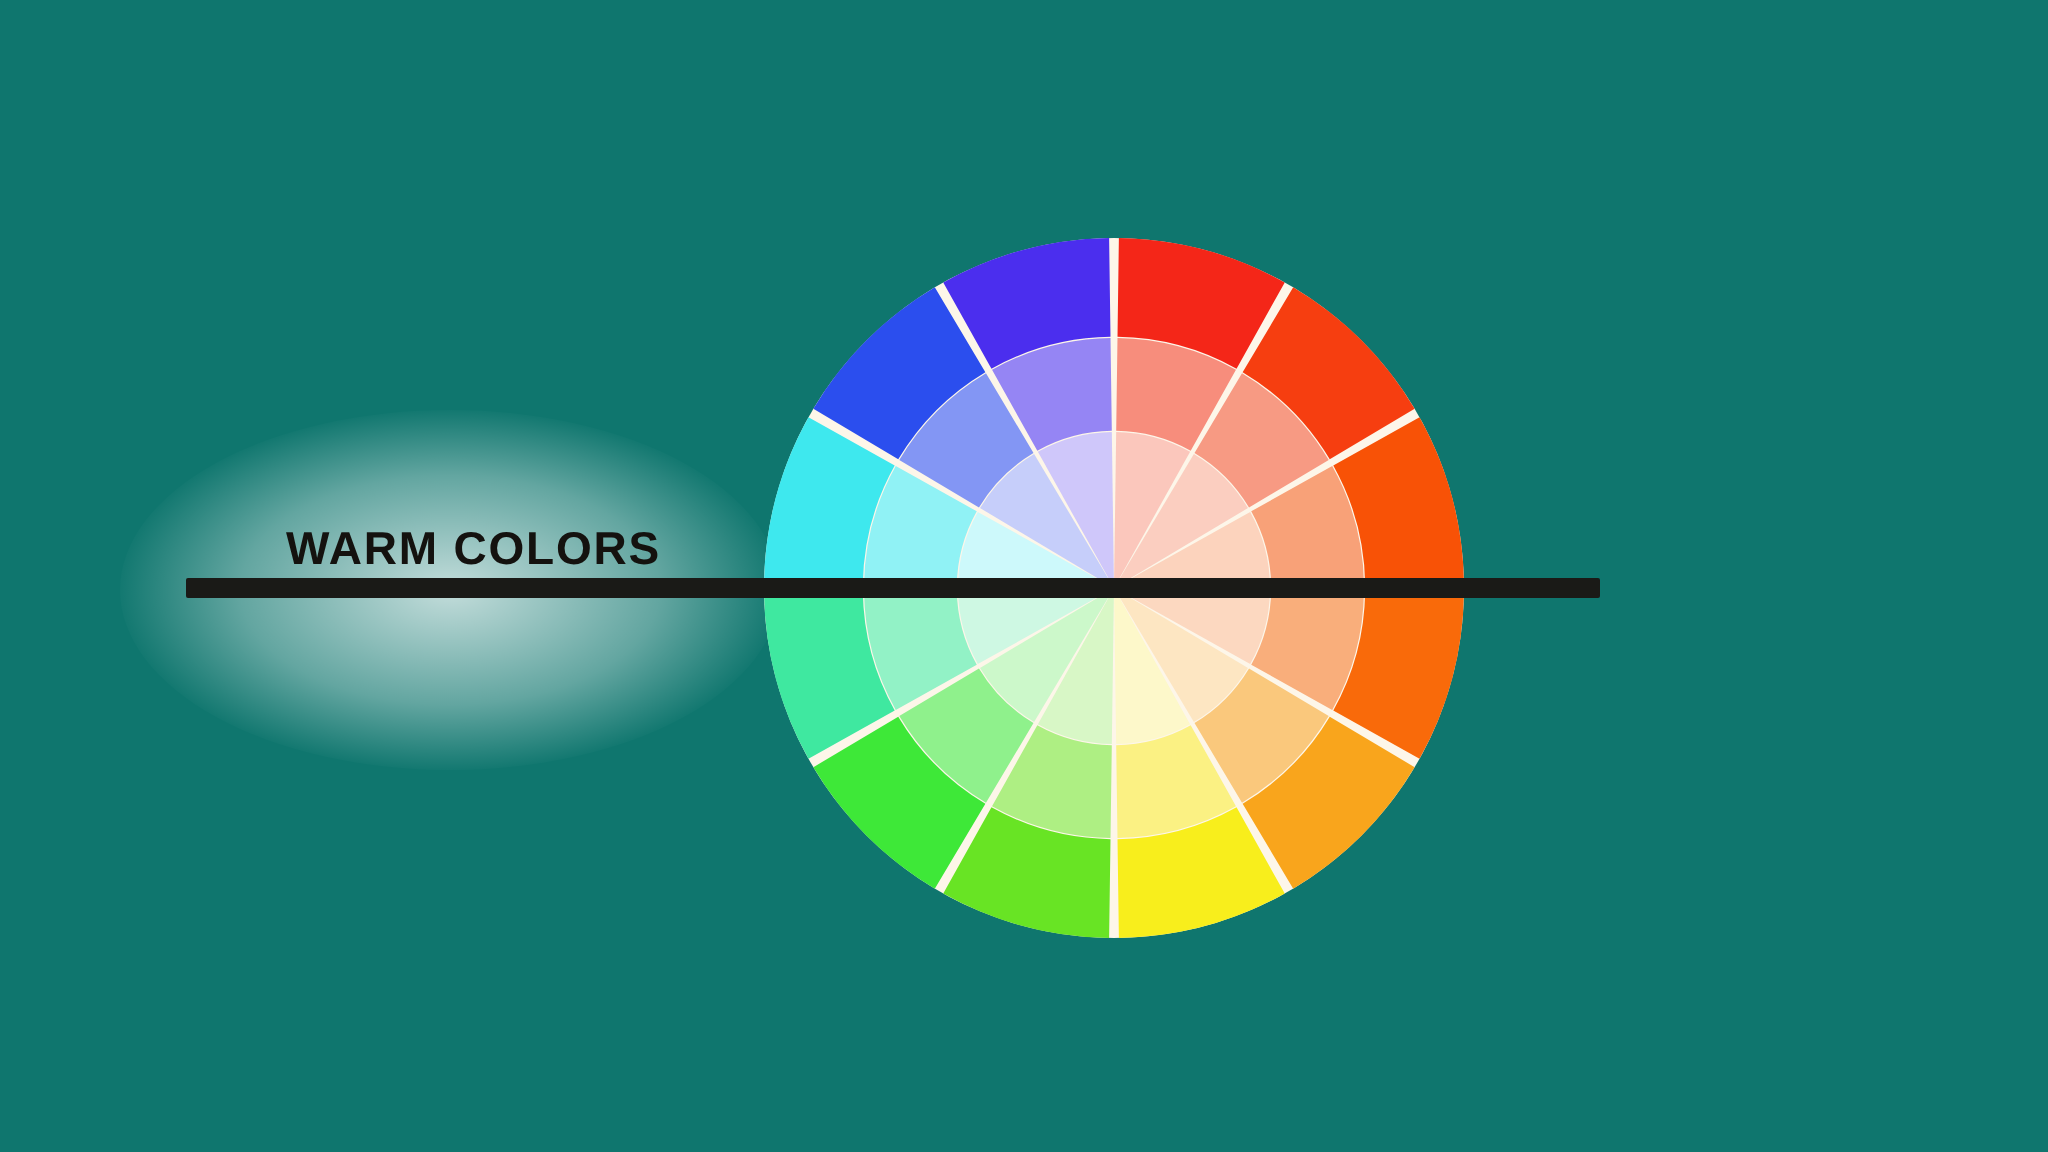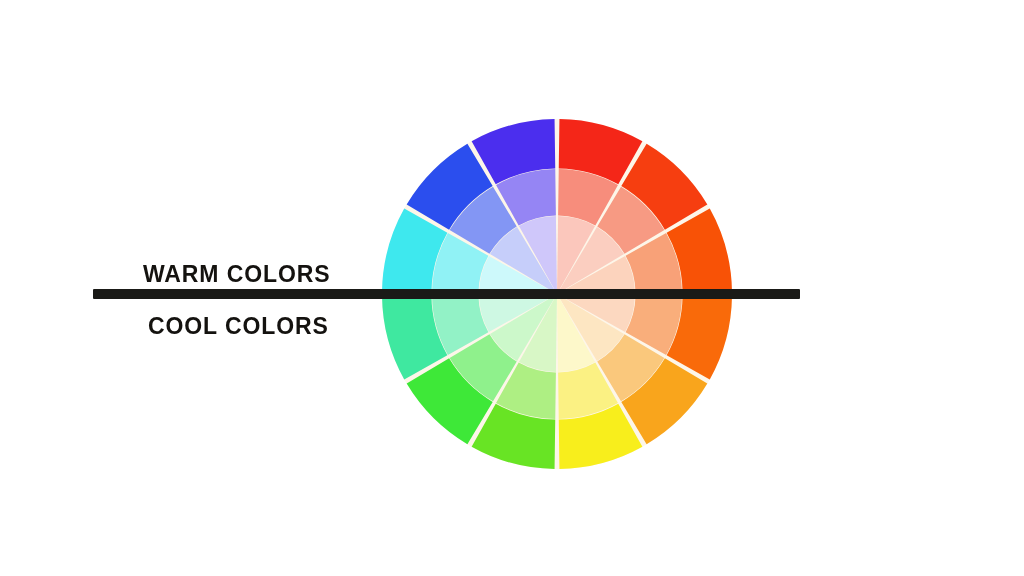--- a/index.html
+++ b/index.html
@@ -11,21 +11,21 @@
     width: 1024px;
     height: 576px;
     overflow: hidden;
     font-family: "Liberation Sans", sans-serif;
     background: #FBF2E1;
   }
   #stage {
     position: relative;
     width: 1024px;
     height: 576px;
-    background: #ffffff;
+    background: #0f766e;
   }
   
   .label-halo {
     position: absolute;
     left: 60px;
     top: 205px;
     width: 330px;
     height: 180px;
     border-radius: 50%;
     background: radial-gradient(ellipse at center,
@@ -115,15 +115,14 @@
         <path d="M 471.62455965072184 141.23863647778327 A 175 175 0 0 1 554.5566184406496 119.01705829837175 L 555.2463501494034 168.41224298443137 A 125.6 125.6 0 0 0 495.72482681217525 184.36098709491188 Z" fill="#4B2EEE"></path>
         <path d="M 496.01754260765847 184.88474034127375 A 125 125 0 0 1 555.2547274576068 169.01218449883697 L 555.9025726253432 215.4076616128687 A 78.6 78.6 0 0 0 518.6542307916957 225.38832472659294 Z" fill="#9585F4"></path>
         <path d="M 557 294 L 518.9469465871789 225.91207797295482 A 78 78 0 0 1 555.9109499335467 216.00760312727425 Z" fill="#CFC7FA"></path>
       </g>
   </svg>
 
   <div class="divider-line"></div>
 
   <div class="axis-label" id="warm-label">WARM COLORS</div>
 
-  <div class="axis-label" id="cool-label">COOL COLORS</div>
 
 </div>
 
 </body></html>

